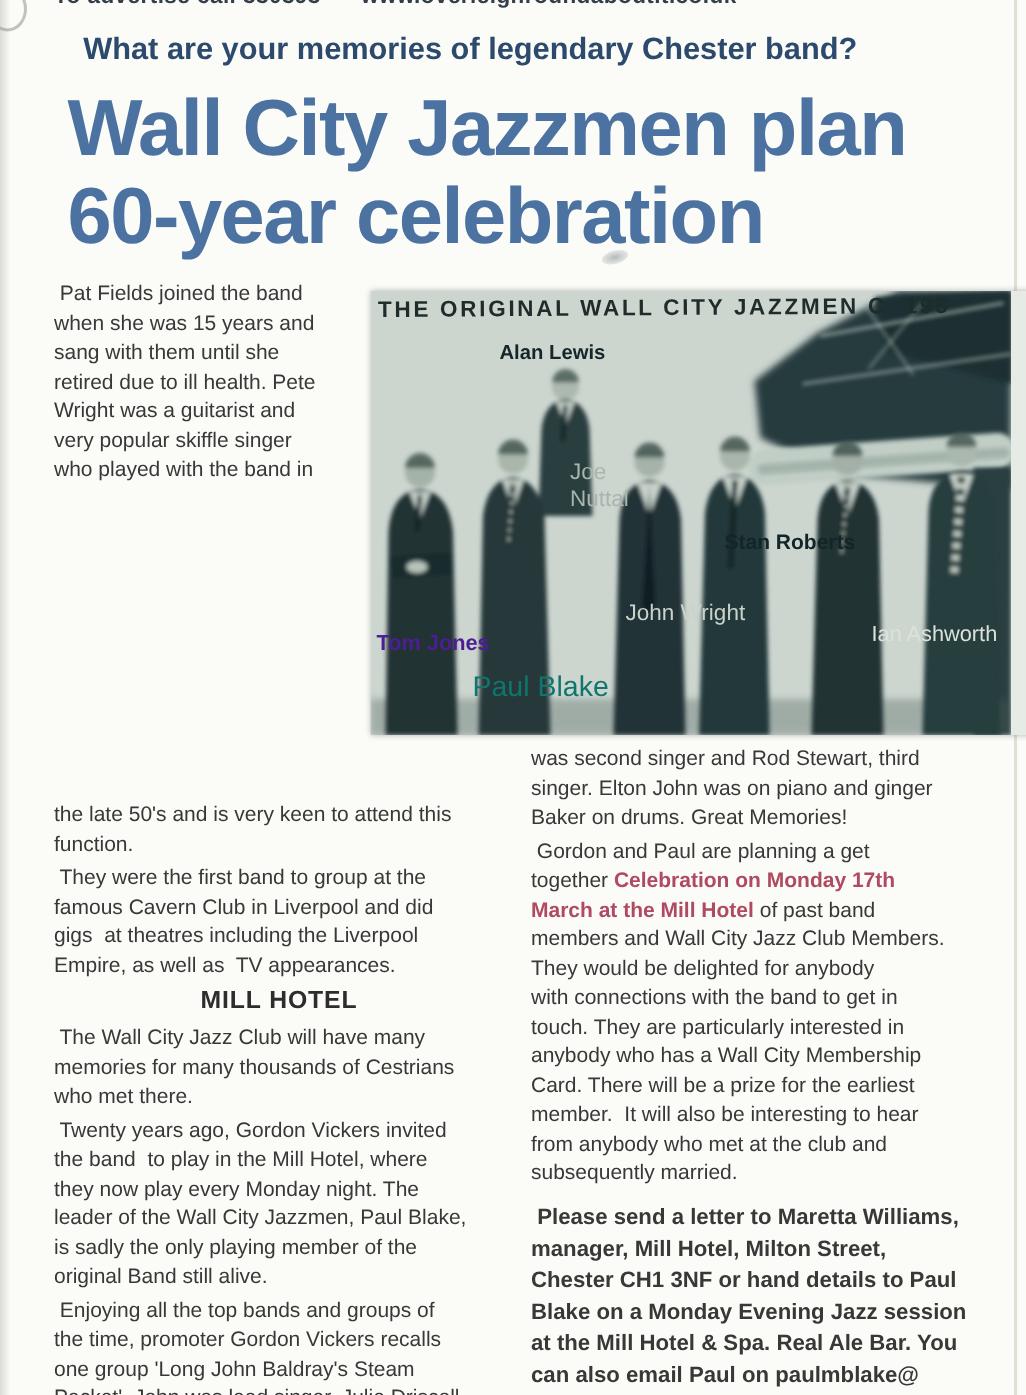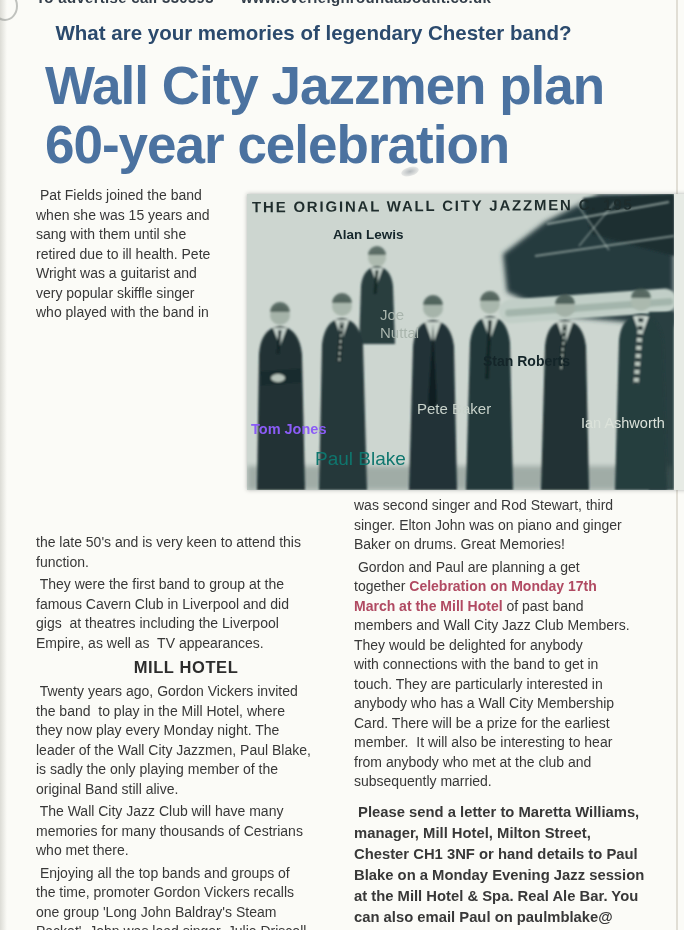--- a/index.html
+++ b/index.html
@@ -39,21 +39,21 @@
   .photo{position:absolute;left:247px;top:194px;width:499px;height:296px;margin:0;
     box-shadow:0 0 4px rgba(40,50,50,.35);background:#e7ebe5;padding-left:28px;}
   .photo svg{position:absolute;left:0;top:0;}
   .plabel{position:absolute;white-space:pre-line;line-height:18px;}
   .lbl-caption{left:5px;top:3px;font-size:15px;font-weight:bold;letter-spacing:1.8px;
     color:#1e2c2c;transform:rotate(-.4deg);}
   .lbl-alan{left:86px;top:32px;font-size:13.5px;font-weight:600;color:#15262b;}
   .lbl-joe{left:133px;top:112px;font-size:15px;color:#a9b5ad;}
   .lbl-stan{left:236px;top:158px;font-size:14px;font-weight:600;color:#142529;}
   .lbl-pete{left:170px;top:206px;font-size:15px;color:#c9d3cb;}
-  .lbl-tom{left:4px;top:226px;font-size:14.5px;font-weight:600;color:#8b5cf6;}
+  .lbl-tom{left:4px;top:226px;font-size:14.5px;font-weight:600;color:#4c1d95;}
   .lbl-ian{left:334px;top:220px;font-size:14.5px;color:#dbe2da;}
   .lbl-paul{left:68px;top:256px;font-size:19px;color:#0f766e;}
 </style>
 </head>
 <body>
 
 <div class="edge-left"></div>
 <div class="corner-arc"></div>
 <div class="fold-line"></div>
 
@@ -147,43 +147,43 @@
       <line x1="394" y1="124" x2="389" y2="190" stroke="#1a2a2e" stroke-width="5" stroke-dasharray="4,4"></line>
     </g>
     <rect x="0" y="0" width="427" height="296" fill="#35615c" opacity=".10"></rect>
     <rect x="0" y="0" width="427" height="296" fill="#202a33" opacity=".04"></rect>
   </svg>
   <span class="plabel lbl-caption">THE ORIGINAL WALL CITY JAZZMEN C. 195</span>
   <span class="plabel lbl-alan">Alan Lewis</span>
   <span class="plabel lbl-joe">Joe
 Nuttal</span>
   <span class="plabel lbl-stan">Stan Roberts</span>
-  <span class="plabel lbl-pete">Pete Baker</span>
+  <span class="plabel lbl-pete">John Wright</span>
   <span class="plabel lbl-tom">Tom Jones</span>
   <span class="plabel lbl-ian">Ian Ashworth</span>
   <span class="plabel lbl-paul">Paul Blake</span>
 </figure>
 
 <div class="col-wide">
   <p class="body">the late 50's and is very keen to attend this
 function.</p>
   <p class="body"> They were the first band to group at the
 famous Cavern Club in Liverpool and did
 gigs  at theatres including the Liverpool
 Empire, as well as  TV appearances.</p>
   <h2 class="mill">MILL HOTEL</h2>
+  <p class="body"> The Wall City Jazz Club will have many
+memories for many thousands of Cestrians
+who met there.</p>
   <p class="body"> Twenty years ago, Gordon Vickers invited
 the band  to play in the Mill Hotel, where
 they now play every Monday night. The
 leader of the Wall City Jazzmen, Paul Blake,
 is sadly the only playing member of the
 original Band still alive.</p>
-  <p class="body"> The Wall City Jazz Club will have many
-memories for many thousands of Cestrians
-who met there.</p>
   <p class="body"> Enjoying all the top bands and groups of
 the time, promoter Gordon Vickers recalls
 one group 'Long John Baldray's Steam
 Packet'. John was lead singer, Julie Driscoll</p>
 </div>
 
 <div class="col-right">
   <p class="body">was second singer and Rod Stewart, third
 singer. Elton John was on piano and ginger
 Baker on drums. Great Memories!</p>

